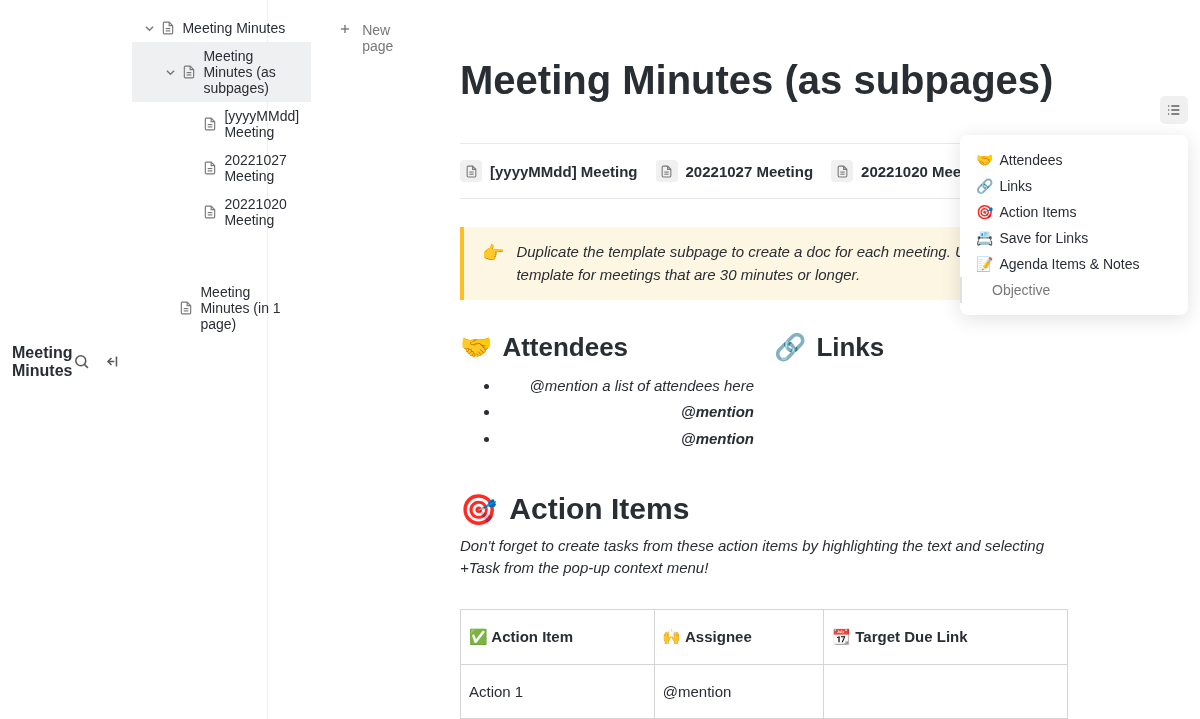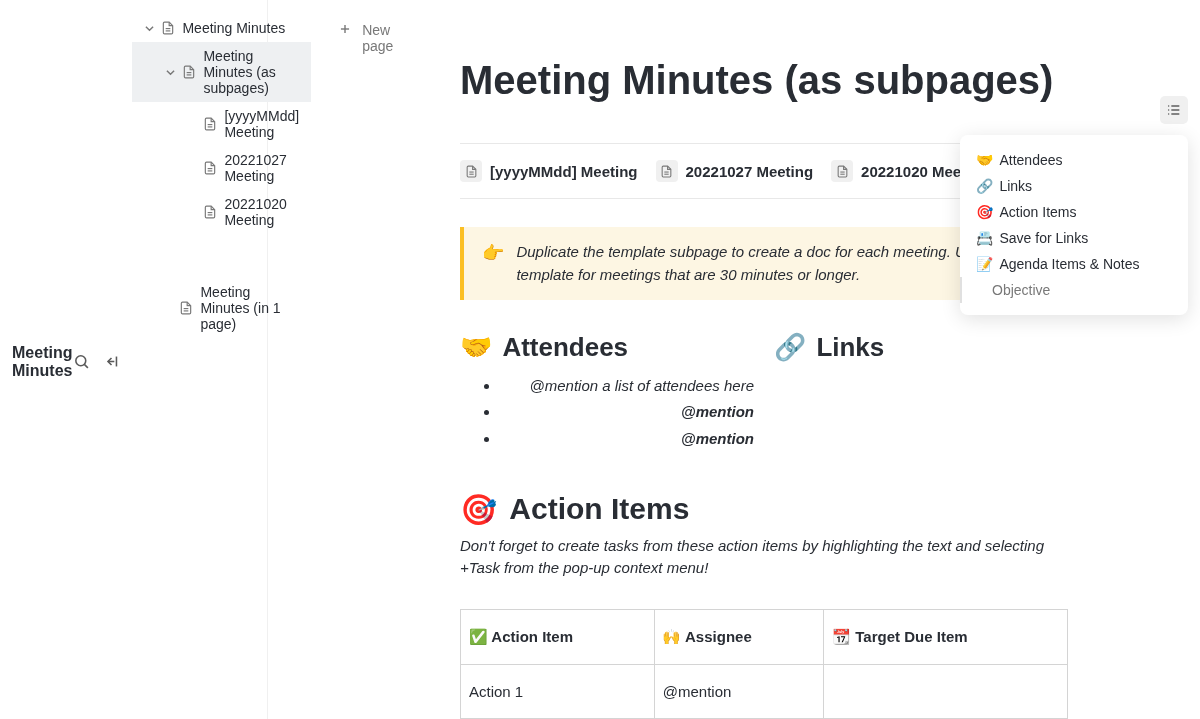--- a/index.html
+++ b/index.html
@@ -441,21 +441,21 @@
       <span>🎯</span>
       <span>Action Items</span>
     </h2>
     <p class="action-subtitle">Don't forget to create tasks from these action items by highlighting the text and selecting +Task from the pop-up context menu!</p>
 
     <table>
       <thead>
         <tr>
           <th><span>✅</span> <span>Action Item</span></th>
           <th><span>🙌</span> <span>Assignee</span></th>
-          <th><span>📆</span> <span>Target Due Item</span></th>
+          <th><span>📆</span> <span>Target Due Link</span></th>
         </tr>
       </thead>
       <tbody>
         <tr>
           <td>Action 1</td>
           <td>@mention</td>
           <td></td>
         </tr>
         <tr>
           <td>Action 9</td>

